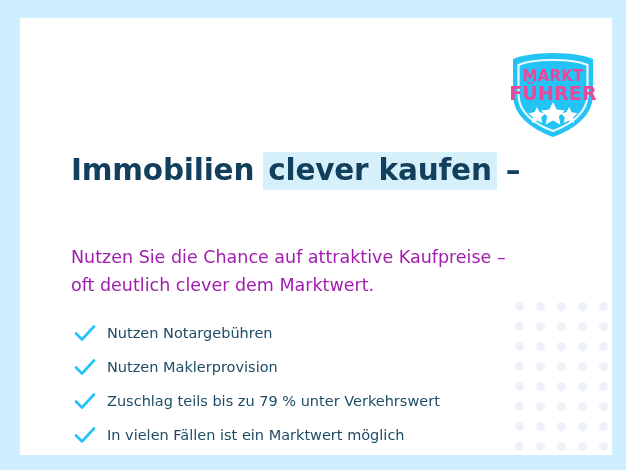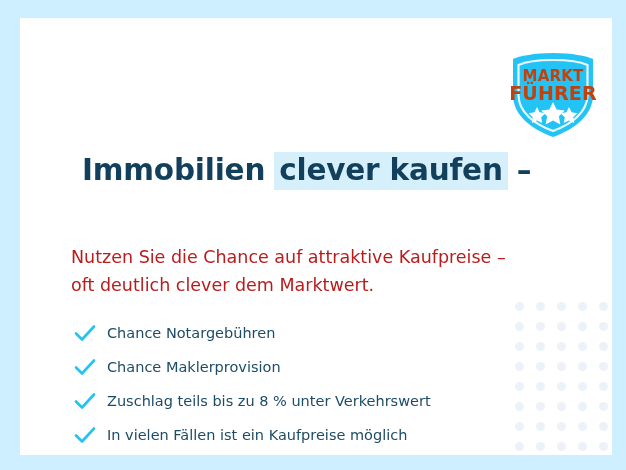--- a/index.html
+++ b/index.html
@@ -82,57 +82,56 @@
     top: 33px;
     width: 92px;
     height: 88px;
   }
   .badge-text {
     position: absolute;
     left: 0;
     right: 0;
     top: 18px;
     text-align: center;
-    color: #c2410c;
+    color: #ec4899;
     font-weight: bold;
     line-height: 1.02;
     font-family: "DejaVu Sans", sans-serif;
     pointer-events: none;
   }
   .badge-line1 { font-size: 15px; letter-spacing: 0.2px; display: block; }
   .badge-line2 { font-size: 19px; letter-spacing: 0.2px; display: block; }
 
   
   .headline {
     position: absolute;
     left: 51px;
     top: 133px;
     font-size: 29.5px;
     font-weight: bold;
     color: #123f5c;
     line-height: 1.33;
     letter-spacing: -0.2px;
     font-family: "DejaVu Sans", sans-serif;
     white-space: nowrap;
-    margin-left: 11px;
   }
   .headline .hl {
     background: #d6f0fb;
     padding: 1px 5px 3px 5px;
     margin: 0 -1px;
   }
   .headline-line { display: block; }
 
   
   .subhead {
     position: absolute;
     left: 51px;
     top: 225px;
     font-size: 17.5px;
-    color: #b91c1c;
+    color: #a21caf;
     line-height: 1.62;
     font-family: "DejaVu Sans", sans-serif;
     white-space: nowrap;
   }
   .subhead-line { display: block; }
 
   
   .checklist {
     position: absolute;
     left: 53px;
@@ -234,45 +233,45 @@
   </div>
 
   <div class="checklist">
 
     <div class="check-item">
       <span class="check-icon">
         <svg width="22" height="18" viewBox="0 0 22 18">
             <path d="M2 9.5 L8 15.5 L20 2.5" fill="none" stroke="#23c3f5" stroke-width="2.6" stroke-linecap="round" stroke-linejoin="round"></path>
           </svg>
       </span>
-      <span class="check-label">Chance Notargebühren</span>
-    </div>
-
-    <div class="check-item">
-      <span class="check-icon">
-        <svg width="22" height="18" viewBox="0 0 22 18">
-            <path d="M2 9.5 L8 15.5 L20 2.5" fill="none" stroke="#23c3f5" stroke-width="2.6" stroke-linecap="round" stroke-linejoin="round"></path>
-          </svg>
-      </span>
-      <span class="check-label">Chance Maklerprovision</span>
-    </div>
-
-    <div class="check-item">
-      <span class="check-icon">
-        <svg width="22" height="18" viewBox="0 0 22 18">
-            <path d="M2 9.5 L8 15.5 L20 2.5" fill="none" stroke="#23c3f5" stroke-width="2.6" stroke-linecap="round" stroke-linejoin="round"></path>
-          </svg>
-      </span>
-      <span class="check-label">Zuschlag teils bis zu 8 % unter Verkehrswert</span>
-    </div>
-
-    <div class="check-item">
-      <span class="check-icon">
-        <svg width="22" height="18" viewBox="0 0 22 18">
-            <path d="M2 9.5 L8 15.5 L20 2.5" fill="none" stroke="#23c3f5" stroke-width="2.6" stroke-linecap="round" stroke-linejoin="round"></path>
-          </svg>
-      </span>
-      <span class="check-label">In vielen Fällen ist ein Kaufpreise möglich</span>
+      <span class="check-label">Nutzen Notargebühren</span>
+    </div>
+
+    <div class="check-item">
+      <span class="check-icon">
+        <svg width="22" height="18" viewBox="0 0 22 18">
+            <path d="M2 9.5 L8 15.5 L20 2.5" fill="none" stroke="#23c3f5" stroke-width="2.6" stroke-linecap="round" stroke-linejoin="round"></path>
+          </svg>
+      </span>
+      <span class="check-label">Nutzen Maklerprovision</span>
+    </div>
+
+    <div class="check-item">
+      <span class="check-icon">
+        <svg width="22" height="18" viewBox="0 0 22 18">
+            <path d="M2 9.5 L8 15.5 L20 2.5" fill="none" stroke="#23c3f5" stroke-width="2.6" stroke-linecap="round" stroke-linejoin="round"></path>
+          </svg>
+      </span>
+      <span class="check-label">Zuschlag teils bis zu 79 % unter Verkehrswert</span>
+    </div>
+
+    <div class="check-item">
+      <span class="check-icon">
+        <svg width="22" height="18" viewBox="0 0 22 18">
+            <path d="M2 9.5 L8 15.5 L20 2.5" fill="none" stroke="#23c3f5" stroke-width="2.6" stroke-linecap="round" stroke-linejoin="round"></path>
+          </svg>
+      </span>
+      <span class="check-label">In vielen Fällen ist ein Marktwert möglich</span>
     </div>
 
   </div>
 
 </div>
 
 </body></html>

